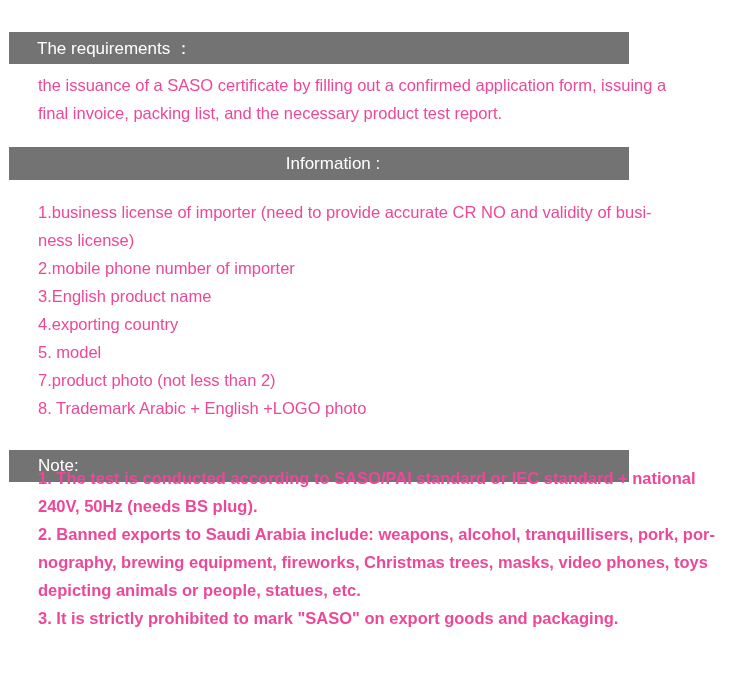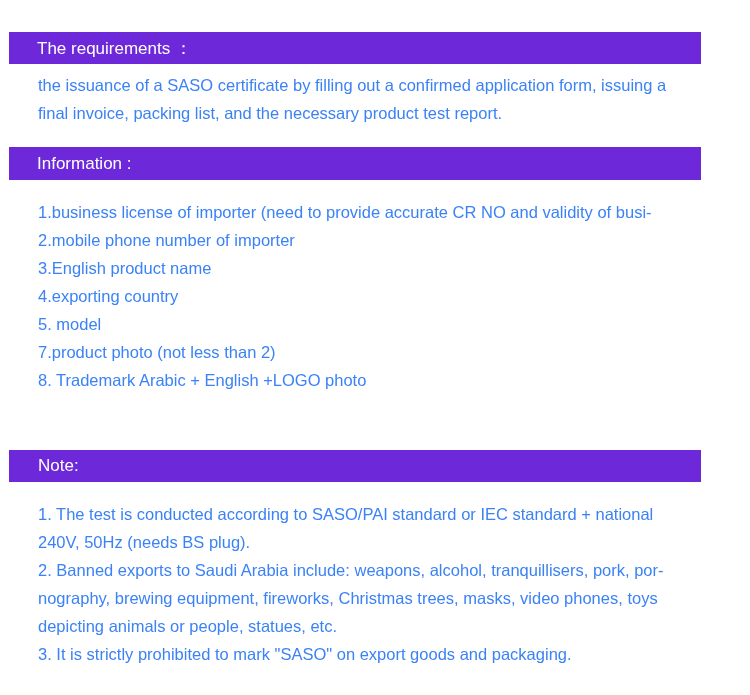--- a/index.html
+++ b/index.html
@@ -11,69 +11,70 @@
       width: 750px;
       height: 695px;
       position: relative;
       overflow: hidden;
       font-family: "Liberation Sans", sans-serif;
       color: #1a1a1a;
     }
     .section-bar {
       position: absolute;
       left: 9px;
-      width: 692px;
-      background: #6d28d9;
+      width: 620px;
+      background: #737373;
       color: #ffffff;
       font-size: 17px;
       box-sizing: border-box;
       padding-left: 28px;
       display: flex;
       align-items: center;
     }
     .text-block {
       position: absolute;
       left: 38px;
       width: 700px;
       font-size: 16.5px;
       line-height: 28px;
-      color: #3b82f6;
+      color: #ec4899;
     }
     .line {
       display: block;
       white-space: nowrap;
     }
   </style>
 </head>
 <body>
 
 <div class="section-bar" style="top:32px;height:32px;">
   <span>The requirements ：</span>
 </div>
 <div class="text-block" style="top:71px;">
   <span class="line">the issuance of a SASO certificate by filling out a confirmed application form, issuing a</span>
   <span class="line">final invoice, packing list, and the necessary product test report.</span>
 </div>
 
-<div class="section-bar" style="top:147px;height:33px;">
+<div class="section-bar" style="top:147px;height:33px;justify-content:center;">
   <span>Information :</span>
 </div>
 <div class="text-block" style="top:198px;">
   <span class="line">1.business license of importer (need to provide accurate CR NO and validity of busi-</span>
+  <span class="line">ness license)</span>
   <span class="line">2.mobile phone number of importer</span>
   <span class="line">3.English product name</span>
   <span class="line">4.exporting country</span>
   <span class="line">5. model</span>
   <span class="line">7.product photo (not less than 2)</span>
   <span class="line">8. Trademark Arabic + English +LOGO photo</span>
 </div>
 
 <div class="section-bar" style="top:450px;height:32px;padding-left:29px;">
   <span>Note:</span>
 </div>
-<div class="text-block" style="top:500px;">
+<div class="text-block" style="top:464px;font-weight:bold;">
   <span class="line">1. The test is conducted according to SASO/PAI standard or IEC standard + national</span>
   <span class="line">240V, 50Hz (needs BS plug).</span>
   <span class="line">2. Banned exports to Saudi Arabia include: weapons, alcohol, tranquillisers, pork, por-</span>
   <span class="line">nography, brewing equipment, fireworks, Christmas trees, masks, video phones, toys</span>
   <span class="line">depicting animals or people, statues, etc.</span>
   <span class="line">3. It is strictly prohibited to mark "SASO" on export goods and packaging.</span>
 </div>
 
 </body></html>

